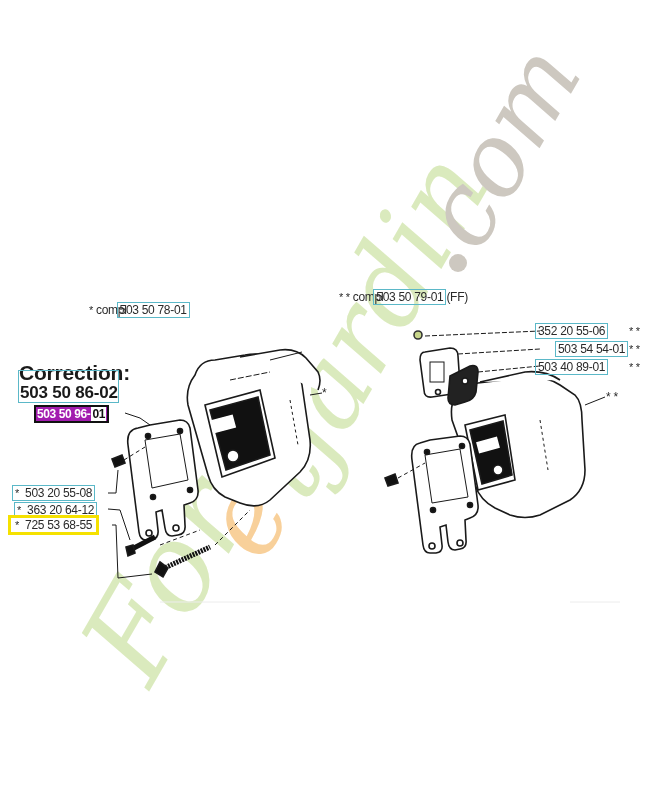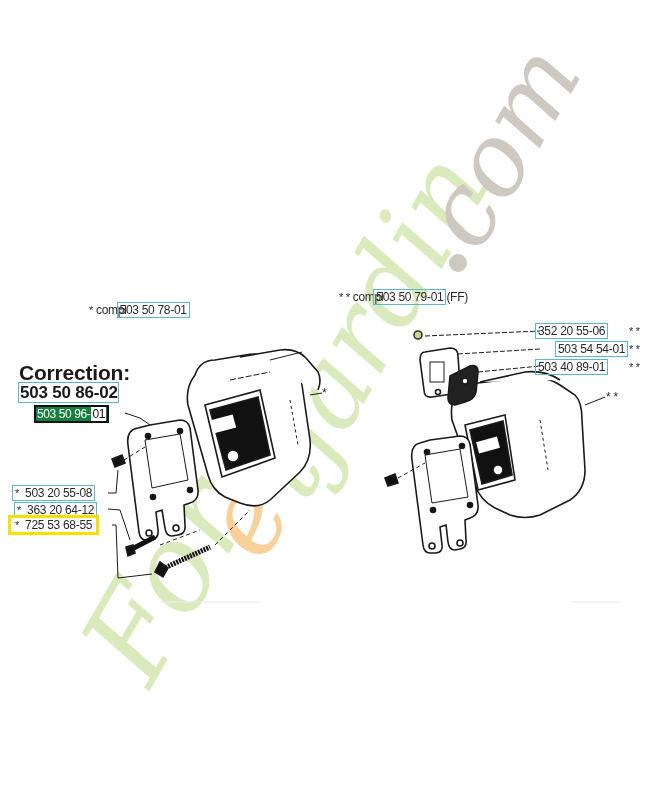--- a/index.html
+++ b/index.html
@@ -3,22 +3,22 @@
 <meta charset="utf-8">
 <style>
   html, body { margin:0; padding:0; background:#ffffff; }
   body { width:652px; height:800px; position:relative; overflow:hidden; font-family:"Liberation Sans", sans-serif; color:#2a2a2a; }
   .abs { position:absolute; }
   .lbl { font-size:12px; letter-spacing:-0.3px; white-space:nowrap; line-height:14px; }
   .box { border:1.5px solid #5bb8c8; padding:0 2px; }
   .star { font-size:11px; }
   .corr-title { font-size:21px; font-weight:bold; color:#1a1a1a; letter-spacing:-0.2px; }
   .corr-num { font-size:17px; font-weight:bold; color:#1a1a1a; letter-spacing:-0.2px; }
-  .corr-num .hl { border:1.5px solid #5bb8c8; padding:0 0 0 1px; }
-  .old-num { font-size:12px; background:#15803d; color:#fff; border:2px solid #111; padding:0 1px; letter-spacing:-0.4px; }
+  .corr-num .hl { border:1.5px solid #5bb8c8; padding:12px 0 0 1px; }
+  .old-num { font-size:12px; background:#a21caf; color:#fff; border:2px solid #111; padding:0 1px; letter-spacing:-0.4px;font-weight:bold; }
   .old-num .tail { background:#fff; color:#111; padding:0 1px; margin-left:1px; }
   .yellow { border:3px solid #f5e100; }
   svg { position:absolute; left:0; top:0; }
 </style>
 </head>
 <body>
 
 <svg width="652" height="800" viewBox="0 0 652 800">
 
   <g font-family="DejaVu Serif, serif" font-style="italic">

